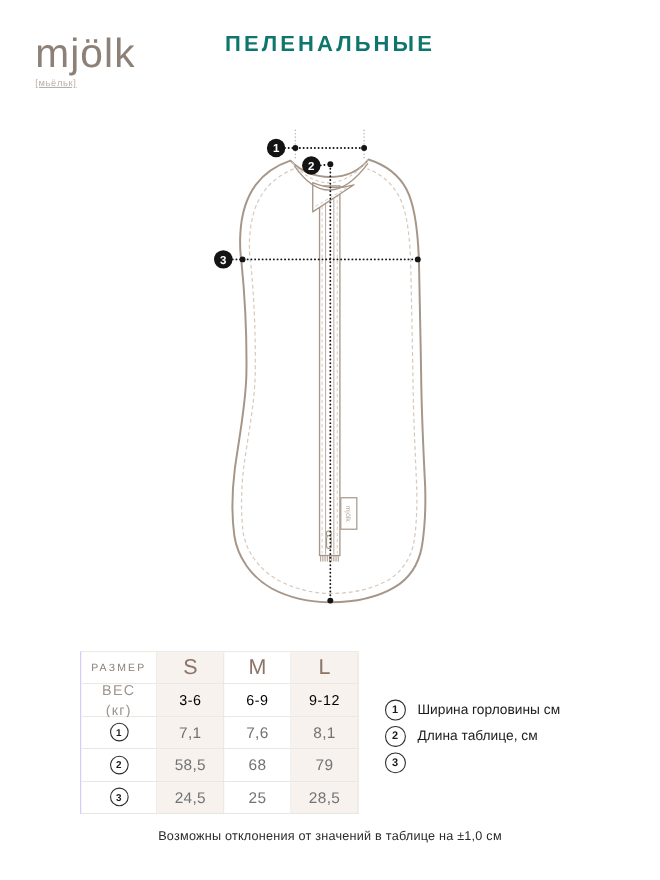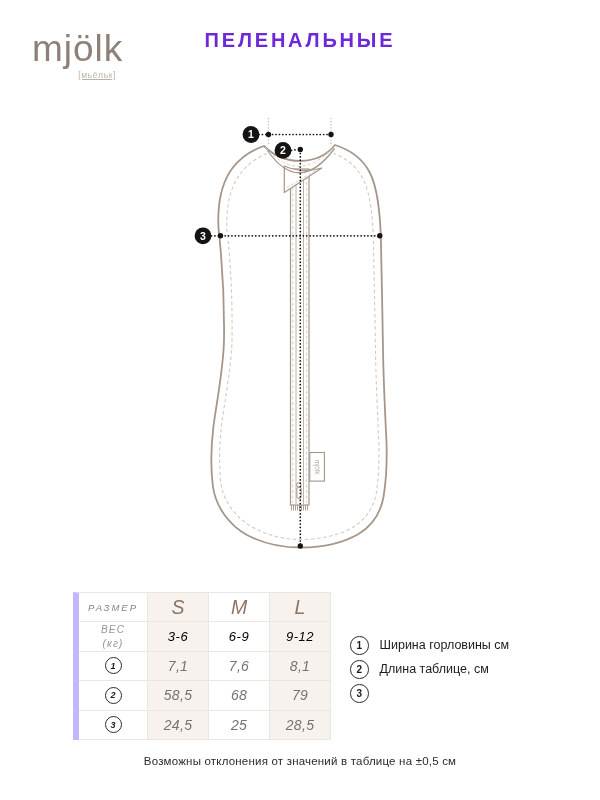--- a/index.html
+++ b/index.html
@@ -3,35 +3,35 @@
 <meta charset="utf-8">
 <style>
   html,body{margin:0;padding:0;}
   body{
     width:600px;height:800px;position:relative;background:#ffffff;
     font-family:"Liberation Sans",sans-serif;overflow:hidden;
   }
   
   .logo{position:absolute;left:32px;top:30px;width:84px;}
   .logo-main{font-size:37px;line-height:1.05;font-weight:300;color:#8d8177;letter-spacing:1px;}
-  .logo-sub{font-size:8.5px;color:#b8b1ab;letter-spacing:.6px;text-align:right;margin-top:1px;text-decoration:underline;}
+  .logo-sub{font-size:8.5px;color:#b8b1ab;letter-spacing:.6px;margin-top:1px;text-decoration:underline;}
   .title{position:absolute;left:0;top:27px;width:600px;text-align:center;
-         color:#6d28d9;font-size:20px;font-weight:700;letter-spacing:2.8px;line-height:26.5px;}
+         color:#0f766e;font-size:20px;font-weight:700;letter-spacing:2.8px;line-height:26.5px;}
   
   .diagram-svg{position:absolute;left:0;top:0;width:600px;height:800px;}
   
   .size-table{position:absolute;left:73px;top:592px;display:grid;
       grid-template-columns:69px 61px 61px 61px;grid-auto-rows:29.4px;
-      border-top:1px solid #eae6e2;border-left:6px solid #c4b5fd;font-style:italic;}
+      border-top:1px solid #eae6e2;border-left:1px solid #c4b5fd;}
   .cell{border-right:1px solid #eae6e2;border-bottom:1px solid #eae6e2;
       display:flex;align-items:center;justify-content:center;background:#fff;flex-direction:column;}
   .cell.beige{background:#f7f2ee;}
   .hdr-label{font-size:9.5px;letter-spacing:2px;color:#89807a;}
   .size-letter{font-size:19.5px;color:#8c7466;}
-  .weight-label{font-size:10px;letter-spacing:1.2px;color:#9d958e;line-height:1.35;text-align:center;}
+  .weight-label{font-size:13px;letter-spacing:1.2px;color:#9d958e;line-height:1.35;text-align:center;}
   .weight-val{font-size:13px;color:#000000;letter-spacing:.5px;}
   .data-val{font-size:14px;color:#737373;letter-spacing:.3px;}
   .cnum{width:15px;height:15px;border:1.3px solid #2d2d2d;border-radius:50%;
       display:flex;align-items:center;justify-content:center;
       font-size:9px;font-weight:bold;color:#1a1a1a;flex-direction:row;}
   
   .legend{position:absolute;left:350px;top:636px;display:flex;flex-direction:column;gap:5.5px;}
   .legend-item{display:flex;align-items:center;gap:11px;font-size:12.5px;color:#1c1c1c;}
   .cnum.lg{width:16.5px;height:16.5px;font-size:10px;flex:0 0 auto;}
   
@@ -221,13 +221,13 @@
   </div>
   <div class="legend-item">
     <span class="cnum lg">2</span>
     <span>Длина таблице, см</span>
   </div>
   <div class="legend-item">
     <span class="cnum lg">3</span>
   </div>
 </div>
 
-<div class="footnote">Возможны отклонения от значений в таблице на ±0,5 см</div>
+<div class="footnote">Возможны отклонения от значений в таблице на ±1,0 см</div>
 
 </body></html>

